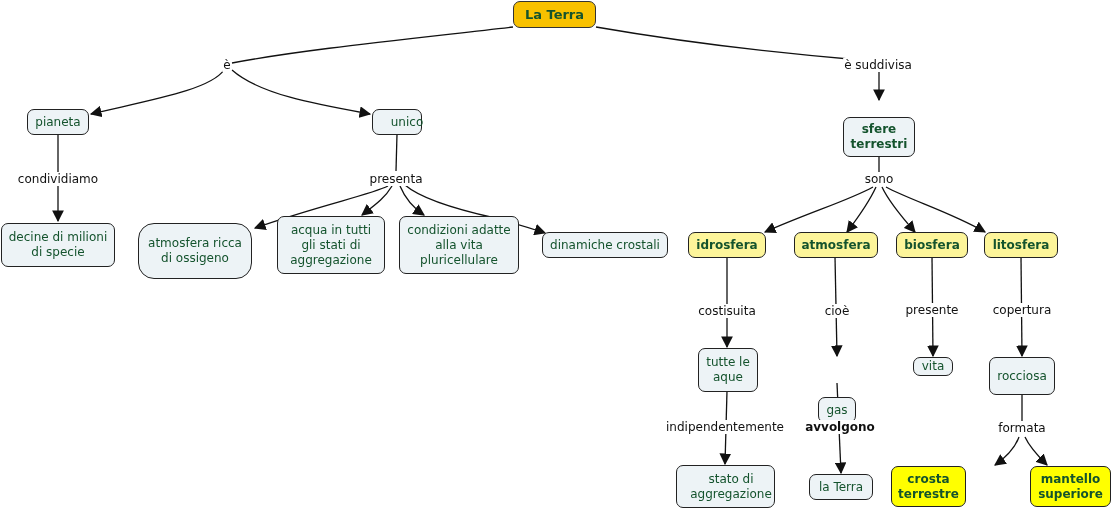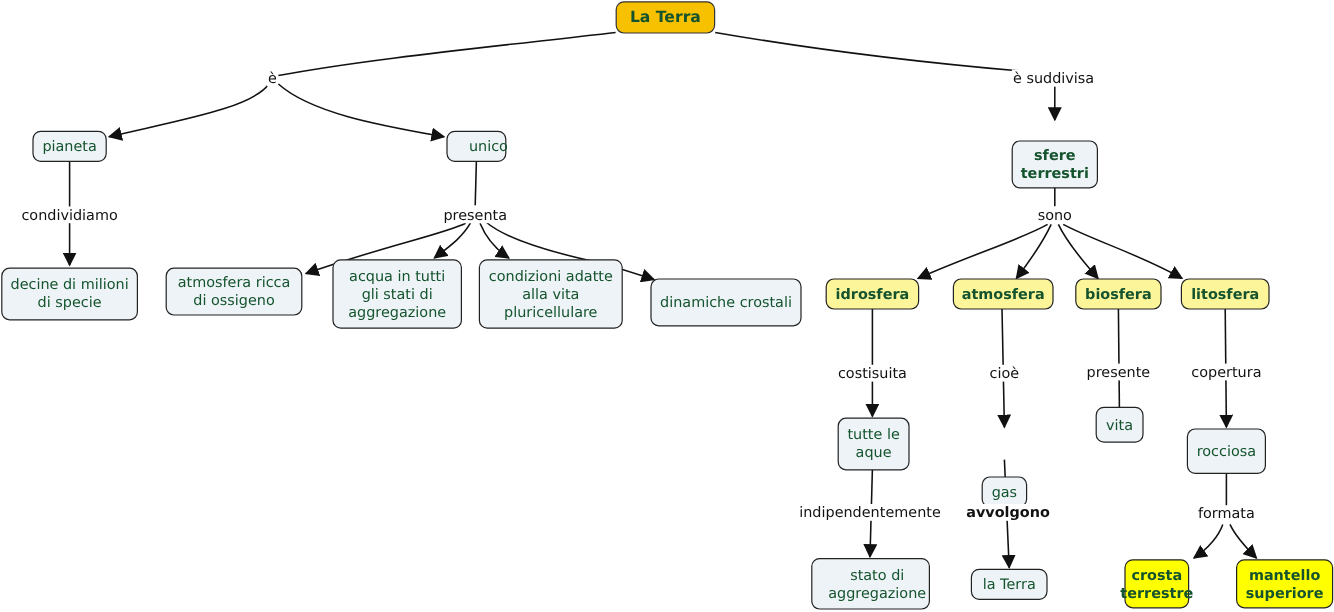--- a/index.html
+++ b/index.html
@@ -70,50 +70,50 @@
   </g>
 </svg>
 
 <div class="node root" style="left:513px;top:1px;width:83px;height:27px;">La Terra</div>
 
 <div class="node" style="left:27px;top:109px;width:62px;height:26px;">pianeta</div>
 <div class="node" style="left:372px;top:109px;width:50px;height:26px;padding-left:24px;">unico</div>
 
 <div class="node" style="left:1px;top:223px;width:114px;height:44px;">decine di milioni
 di specie</div>
-<div class="node" style="left:138px;top:223px;width:114px;height:40px;">atmosfera ricca
+<div class="node" style="left:138px;top:223px;width:114px;height:56px;border-radius:16px;">atmosfera ricca
 di ossigeno</div>
 <div class="node" style="left:277px;top:216px;width:108px;height:58px;">acqua in tutti
 gli stati di
 aggregazione</div>
 <div class="node" style="left:399px;top:216px;width:120px;height:58px;">condizioni adatte
 alla vita
 pluricellulare</div>
-<div class="node" style="left:542px;top:232px;width:126px;height:40px;">dinamiche crostali</div>
+<div class="node" style="left:542px;top:232px;width:126px;height:26px;">dinamiche crostali</div>
 
 <div class="node bold" style="left:843px;top:102px;width:72px;height:40px;margin-top:15px;">sfere
 terrestri</div>
 
 <div class="node pale" style="left:688px;top:232px;width:78px;height:26px;">idrosfera</div>
 <div class="node pale" style="left:794px;top:232px;width:84px;height:26px;">atmosfera</div>
 <div class="node pale" style="left:896px;top:232px;width:72px;height:26px;">biosfera</div>
 <div class="node pale" style="left:984px;top:232px;width:74px;height:26px;">litosfera</div>
 
 <div class="node" style="left:698px;top:348px;width:60px;height:44px;">tutte le
 aque</div>
 <div class="node" style="left:676px;top:465px;width:99px;height:43px;padding-left:15px;">stato di
 aggregazione</div>
 
 <div class="node" style="left:818px;top:357px;width:38px;height:26px;margin-top:40px;">gas</div>
 <div class="node" style="left:809px;top:474px;width:64px;height:26px;">la Terra</div>
 
-<div class="node" style="left:913px;top:339px;width:40px;height:30px;">vita</div>
+<div class="node" style="left:913px;top:357px;width:40px;height:19px;">vita</div>
 <div class="node" style="left:989px;top:357px;width:66px;height:38px;">rocciosa</div>
 
-<div class="node yellow" style="left:937px;top:466px;width:54px;height:41px;">crosta
+<div class="node yellow" style="left:891px;top:466px;width:75px;height:41px;">crosta
 terrestre</div>
 <div class="node yellow" style="left:1030px;top:466px;width:81px;height:41px;">mantello
 superiore</div>
 
 <div class="link" style="left:227px;top:65px;">è</div>
 <div class="link" style="left:878px;top:65px;">è suddivisa</div>
 <div class="link" style="left:58px;top:179px;">condividiamo</div>
 <div class="link" style="left:396px;top:179px;">presenta</div>
 <div class="link" style="left:879px;top:179px;">sono</div>
 <div class="link" style="left:727px;top:311px;">costisuita</div>

